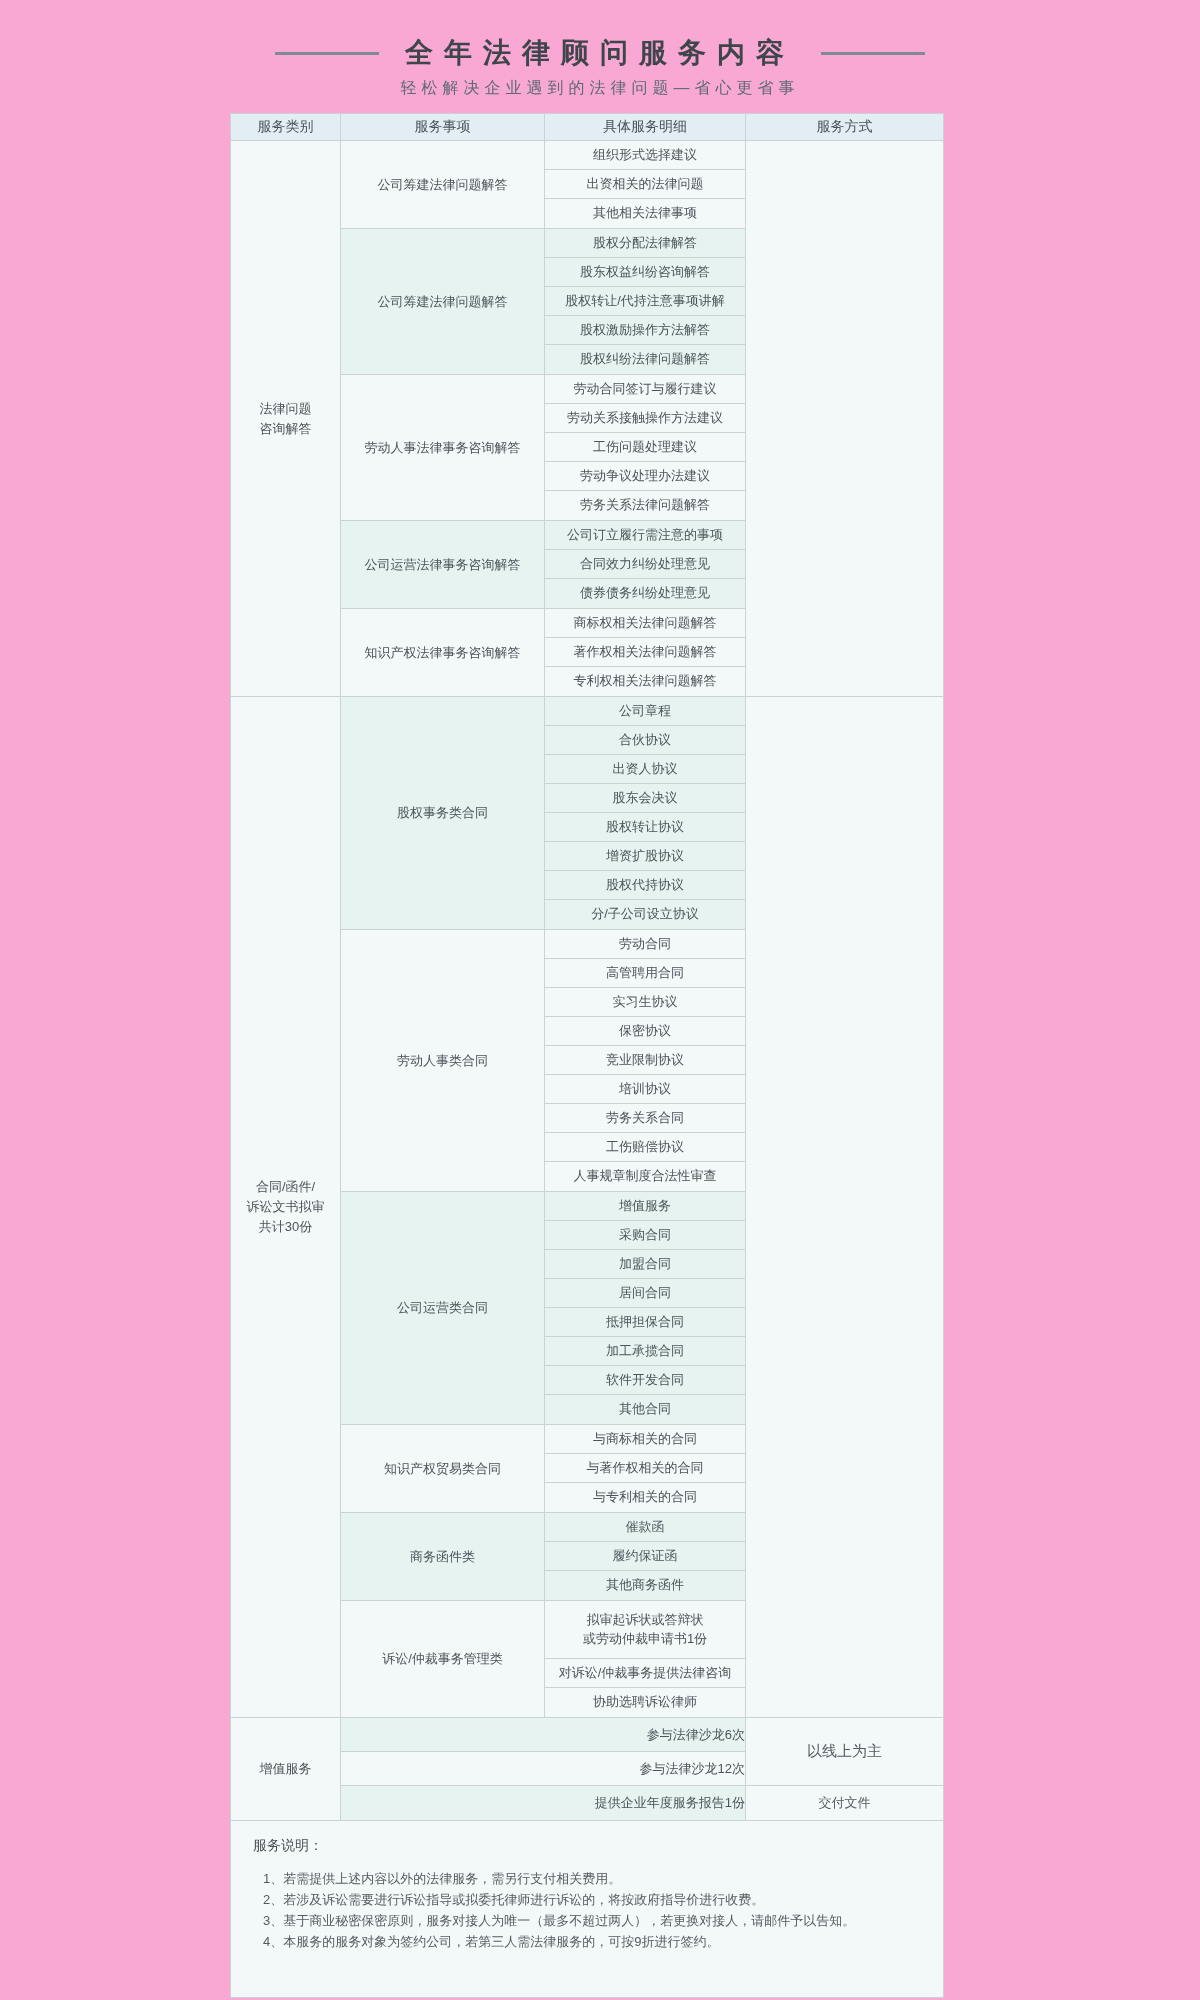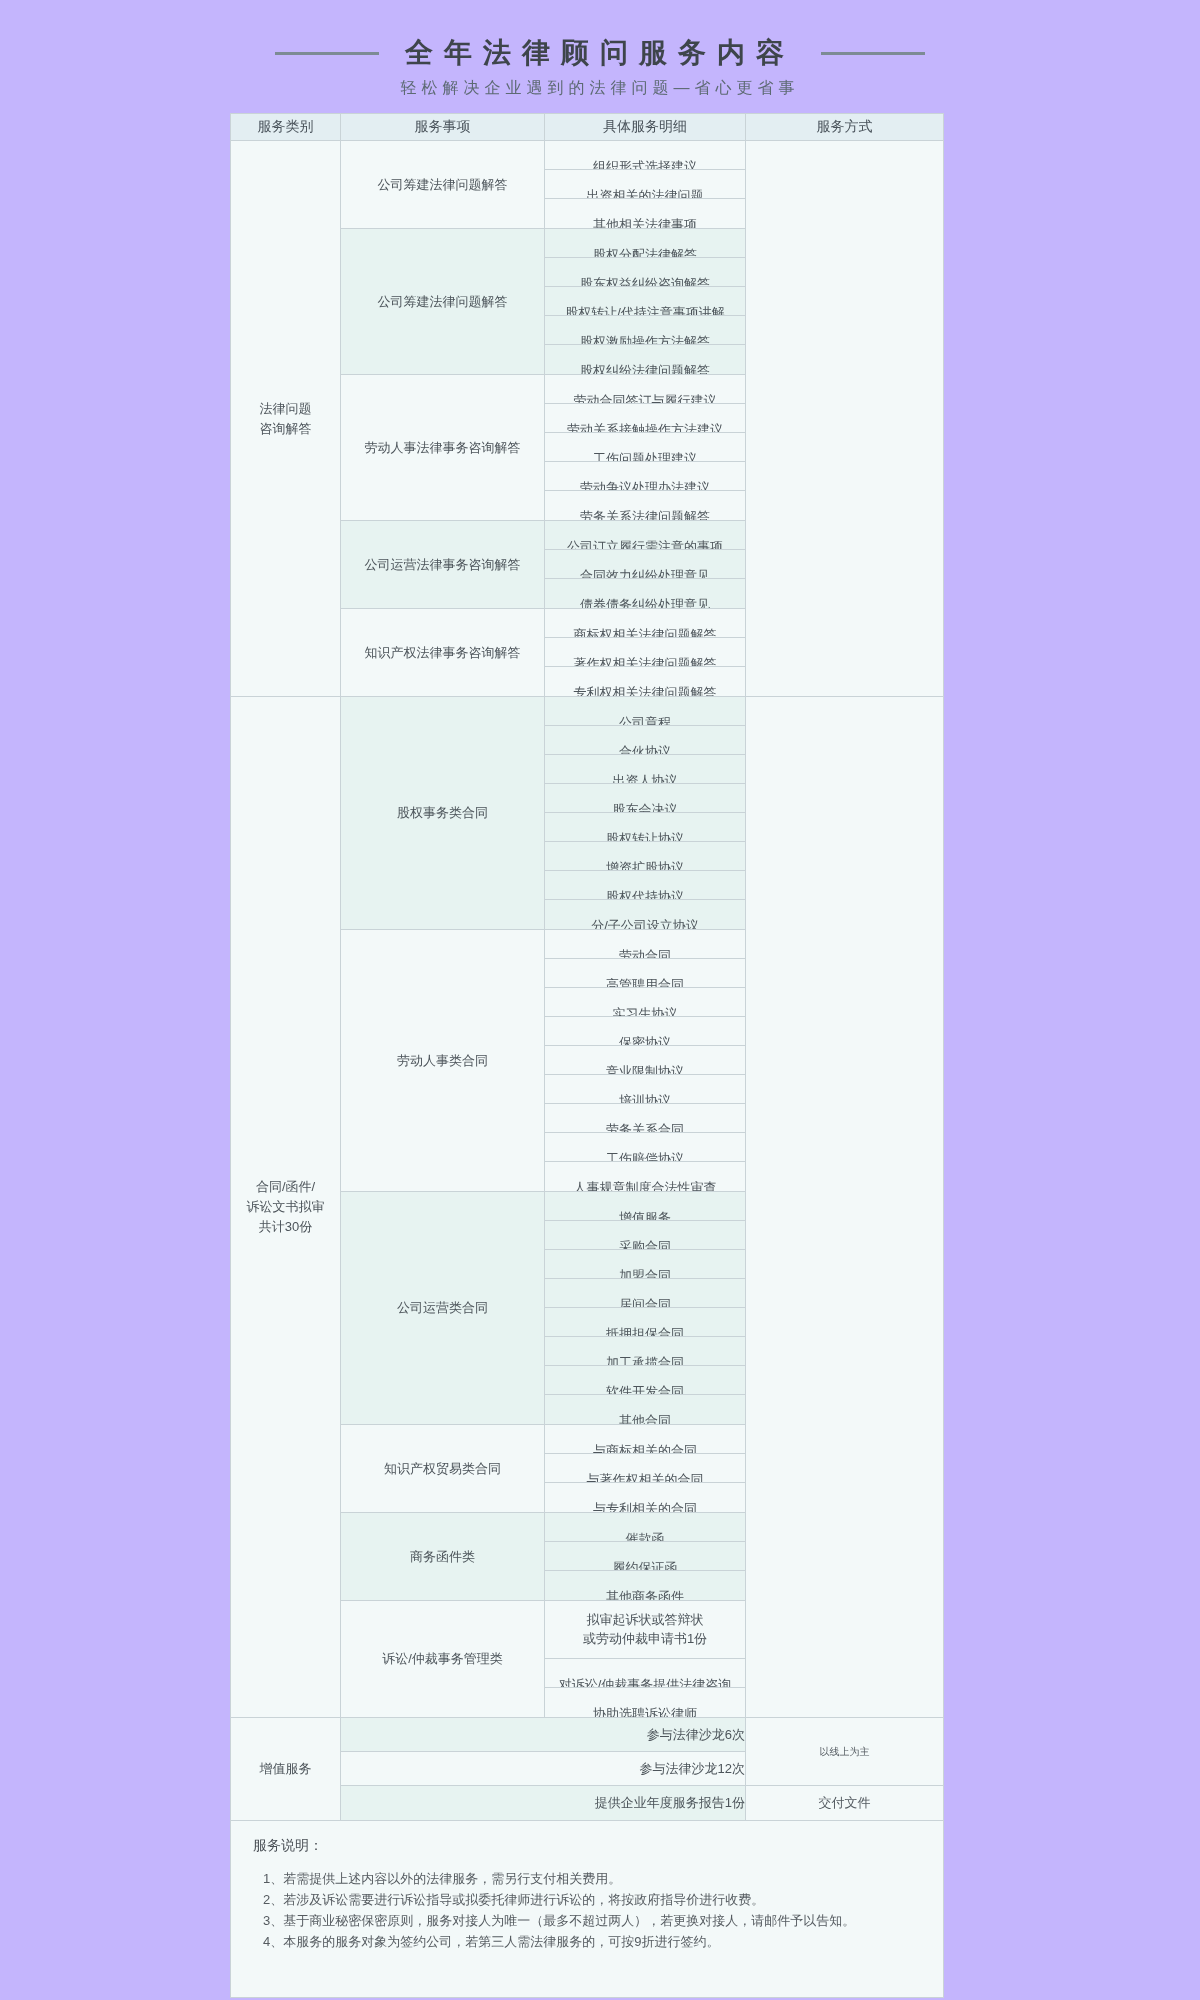--- a/index.html
+++ b/index.html
@@ -1,17 +1,17 @@
 <!DOCTYPE html>
 <html><head>
 <meta charset="utf-8">
 <style>
   html,body{margin:0;padding:0;}
   body{background:#eef5f6;font-family:"Liberation Sans","DejaVu Sans",sans-serif;}
-  .page{position:relative;width:1200px;height:2000px;background:#c4b5fd;overflow:hidden;}
+  .page{position:relative;width:1200px;height:2000px;background:#f9a8d4;overflow:hidden;}
 
   
   .title-row{position:absolute;top:34px;left:0;width:100%;display:flex;align-items:center;justify-content:center;}
   .title-dash{width:104px;height:3px;background:#7d8b94;margin:0 26px;}
   .page-title{font-size:28px;font-weight:700;letter-spacing:11px;color:#3e454b;white-space:nowrap;}
   .page-subtitle{position:absolute;top:78px;left:0;width:100%;text-align:center;
     font-size:16px;letter-spacing:5px;color:#5d6a73;}
 
   
   .svc-table{position:absolute;left:230px;top:113px;width:714px;box-sizing:border-box;
@@ -28,37 +28,37 @@
     justify-content:center;text-align:center;font-size:13px;line-height:20px;color:#4c545a;
     white-space:pre-line;background:#f3f9f9;}
   .mid{width:405px;box-sizing:border-box;border-right:1px solid #c9d3d7;display:flex;flex-direction:column;}
   .group{display:flex;border-bottom:1px solid #c9d3d7;background:#f3f9f9;}
   .group:last-child{border-bottom:none;}
   .group.alt{background:#e7f3f1;}
   .glabel{width:204px;box-sizing:border-box;border-right:1px solid #c9d3d7;display:flex;align-items:center;
     justify-content:center;text-align:center;font-size:13px;color:#4c545a;padding:0 4px;line-height:18px;}
   .details{width:200px;box-sizing:border-box;display:flex;flex-direction:column;}
   .drow{height:29px;line-height:28px;box-sizing:border-box;border-bottom:1px solid #c9d3d7;
-    text-align:center;font-size:13px;color:#4c545a;padding:12px 2px;overflow:hidden;white-space:nowrap;}
+    text-align:center;font-size:13px;color:#4c545a;padding:0 2px;overflow:hidden;white-space:nowrap;}
   .drow:last-child{border-bottom:none;}
   .drow.tall{height:58px;line-height:19px;white-space:pre-line;padding-top:9px;}
   .method{flex:1;box-sizing:border-box;display:flex;align-items:center;background:#f3f9f9;
     font-size:13px;line-height:20px;color:#535a60;padding:0 13px;white-space:pre-line;}
   .method.bias-down{padding-top:90px;}
   .method.bias-up{padding-bottom:150px;}
 
   
   .mid3{width:405px;box-sizing:border-box;border-right:1px solid #c9d3d7;display:flex;flex-direction:column;}
   .vrow{height:34px;line-height:33px;box-sizing:border-box;border-bottom:1px solid #c9d3d7;
     text-align:right;font-size:13px;color:#4c545a;background:#f3f9f9;}
   .vrow:last-child{border-bottom:none;}
   .vrow.alt{background:#e7f3f1;}
   .m3col{flex:1;display:flex;flex-direction:column;}
   .m3a{height:68px;box-sizing:border-box;border-bottom:1px solid #c9d3d7;display:flex;align-items:center;
-    justify-content:center;font-size:10px;color:#535a60;}
+    justify-content:center;font-size:15px;color:#535a60;}
   .m3b{flex:1;display:flex;align-items:center;justify-content:center;font-size:13px;color:#535a60;}
 
   
   .notes{box-sizing:border-box;height:176px;padding:16px 22px;background:#f3f9f9;}
   .notes-title{font-size:14px;color:#4a5056;}
   .notes-list{margin-top:13px;padding-left:10px;}
   .note{font-size:13px;line-height:21px;color:#555b60;}
 </style>
 </head>
 <body>

